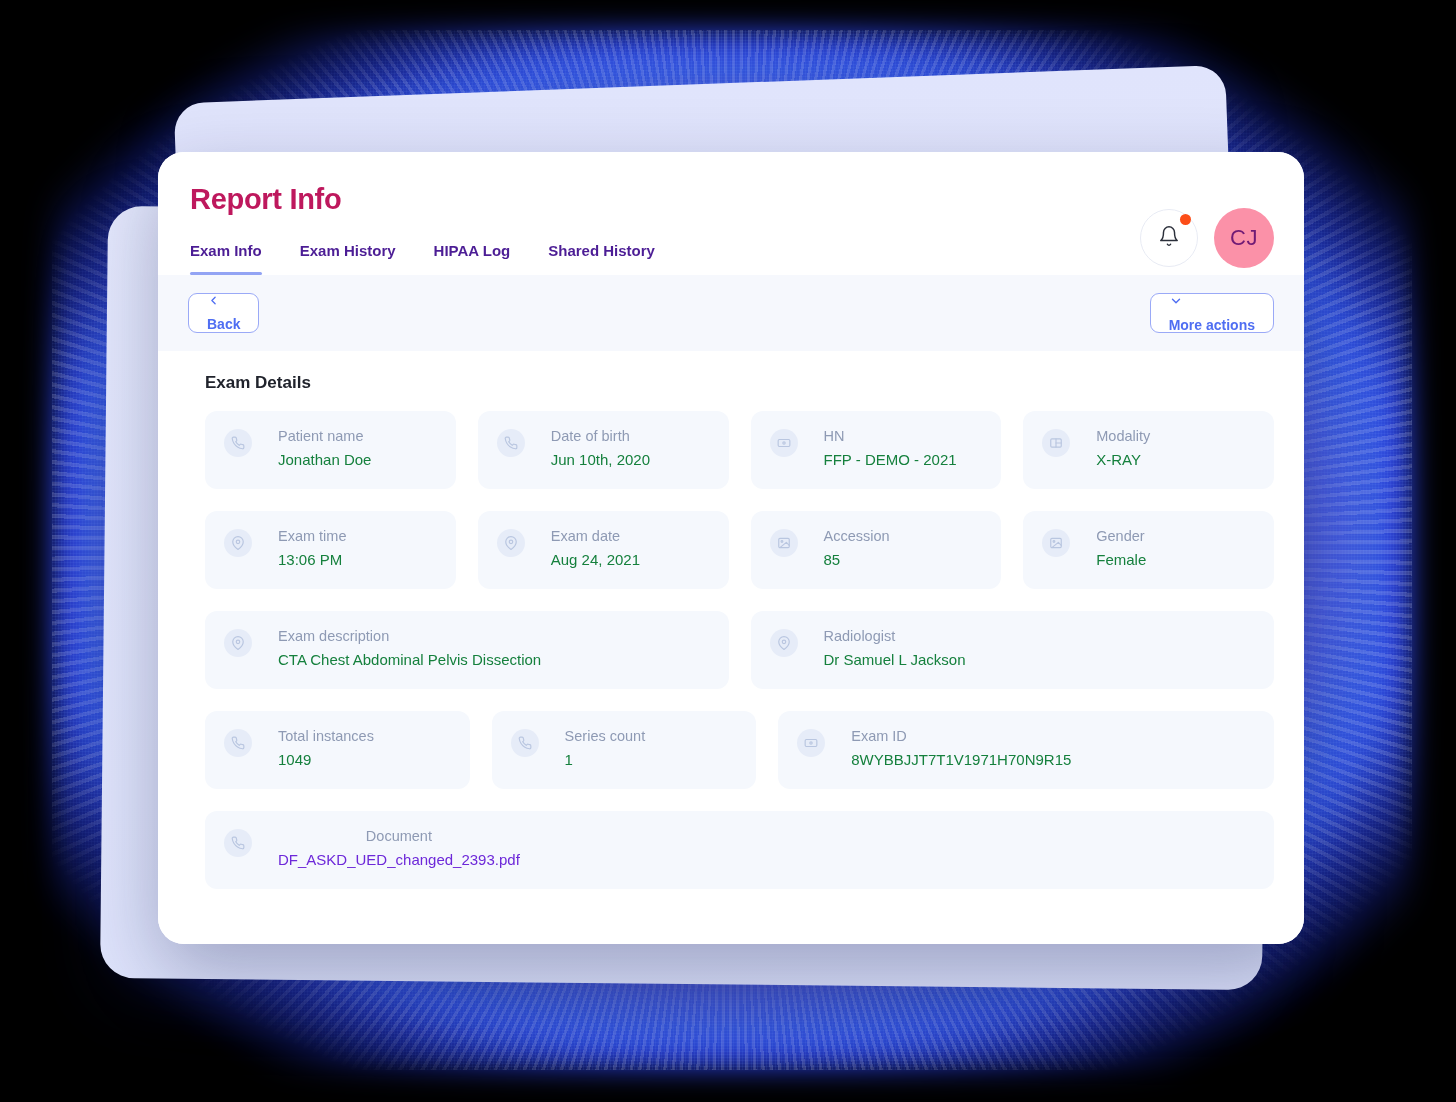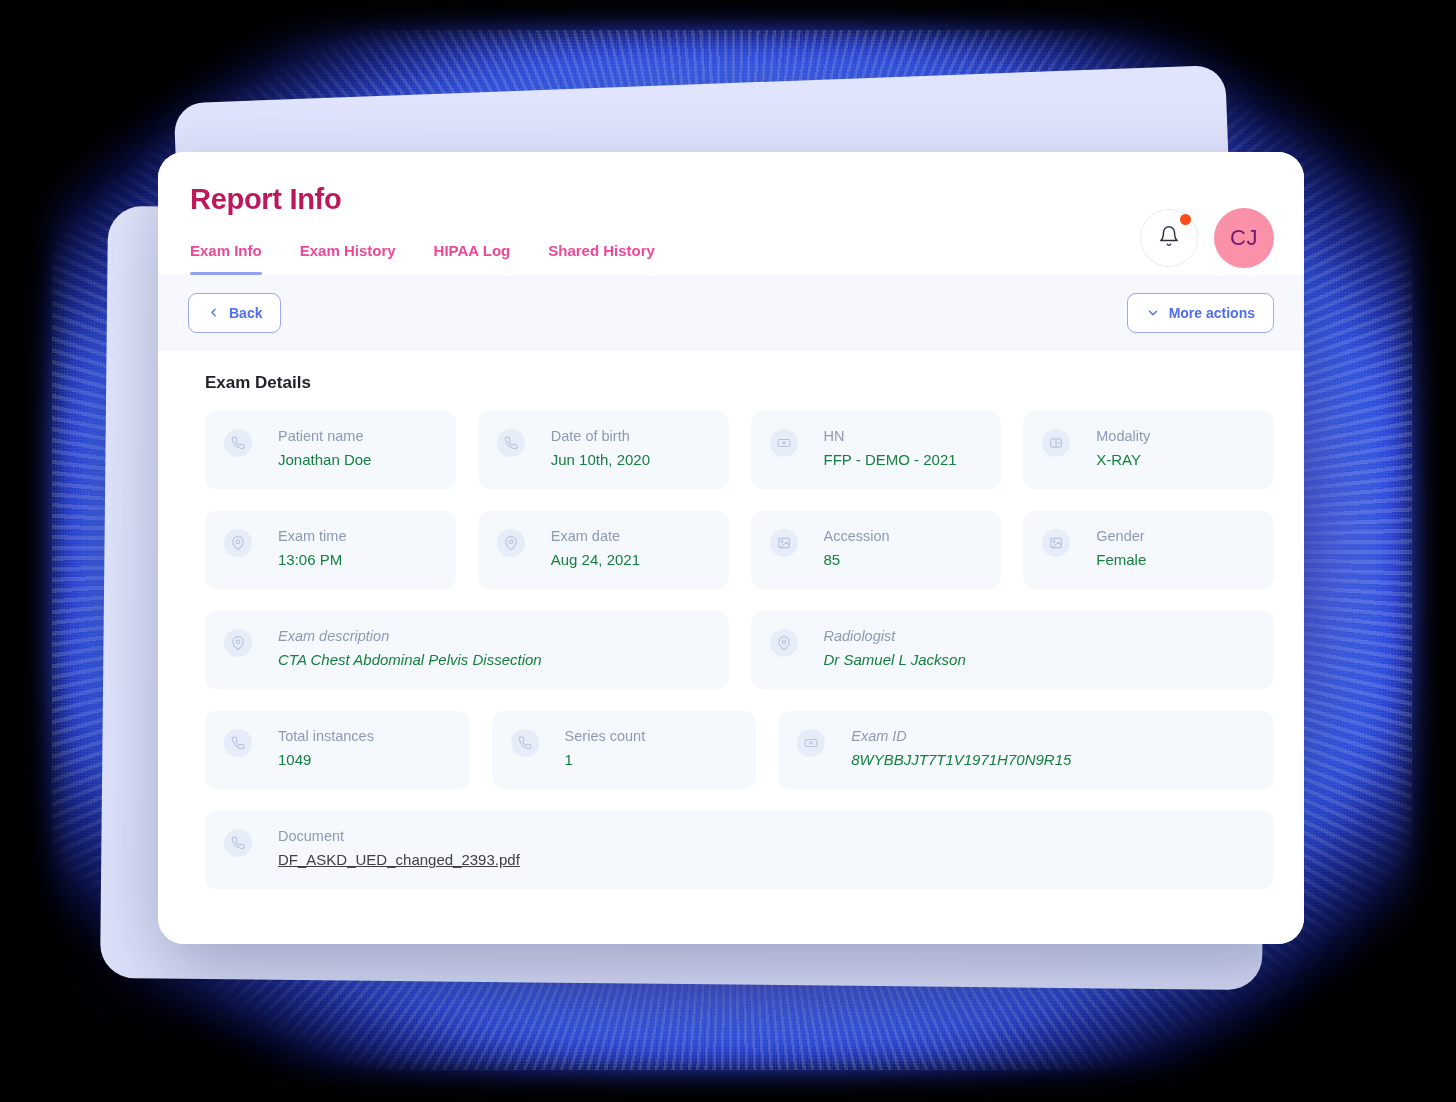--- a/index.html
+++ b/index.html
@@ -170,21 +170,21 @@
   
   .tabs {
     display: flex;
     gap: 38px;
     padding: 26px 0 0 0;
   }
   .tab {
     position: relative;
     font-size: 15px;
     font-weight: bold;
-    color: #ec4899;
+    color: #4c1d95;
     padding-bottom: 16px;
     cursor: pointer;
     white-space: nowrap;
   }
   .tab.active::after {
     content: "";
     position: absolute;
     left: 0; right: 0; bottom: 0;
     height: 3px;
     border-radius: 2px;
@@ -195,32 +195,33 @@
   .toolbar {
     background: #f6f8fd;
     padding: 18px 30px;
     display: flex;
     align-items: center;
     justify-content: space-between;
     flex: 0 0 auto;
   }
   .btn {
     display: inline-flex;
-    align-items: center;
+    align-items: flex-start;
     gap: 9px;
     height: 40px;
     padding: 0 18px;
     border-radius: 9px;
     border: 1px solid #9aa9f7;
     background: #ffffff;
     color: #4f6ef2;
     font-size: 14px;
     font-weight: bold;
     cursor: pointer;
     font-family: "Liberation Sans", sans-serif;
+    flex-direction: column;
   }
   .btn svg { display: block; }
 
   
   .details {
     background: #ffffff;
     padding: 22px 30px 26px 47px;
     flex: 1 1 auto;
     overflow: hidden;
   }
@@ -229,33 +230,33 @@
     font-weight: bold;
     color: #20232c;
     margin-bottom: 18px;
   }
 
   .row {
     display: flex;
     gap: 22px;
     margin-bottom: 22px;
   }
-  .row:last-child { margin-bottom: 0; }
+  .row:last-child { margin-bottom: 0; text-align: center; }
 
   .field {
     background: #f5f8fd;
     border-radius: 12px;
     padding: 17px 19px;
     display: flex;
     align-items: flex-start;
     gap: 26px;
     min-height: 78px;
   }
   .f-1 { flex: 1 1 0; }
-  .f-2 { flex: 2.02 1 0; font-style: italic; }
+  .f-2 { flex: 2.02 1 0; }
   .f-full { flex: 1 1 100%; }
 
   .ficon {
     flex: 0 0 auto;
     width: 28px; height: 28px;
     border-radius: 50%;
     background: #e6ecf8;
     display: flex; align-items: center; justify-content: center;
     margin-top: 1px;
   }
@@ -268,22 +269,21 @@
     line-height: 1.2;
     white-space: nowrap;
   }
   .fvalue {
     font-size: 15px;
     color: #15803d;
     line-height: 1.25;
     white-space: nowrap;
   }
   .fvalue.link {
-    color: #404040;
-    text-decoration: underline;
+    color: #6d28d9;
     cursor: pointer;
   }
 </style>
 </head>
 <body>
 
 <div id="stage">
 
   <div class="glow"></div>
   <div class="glow2"></div>

